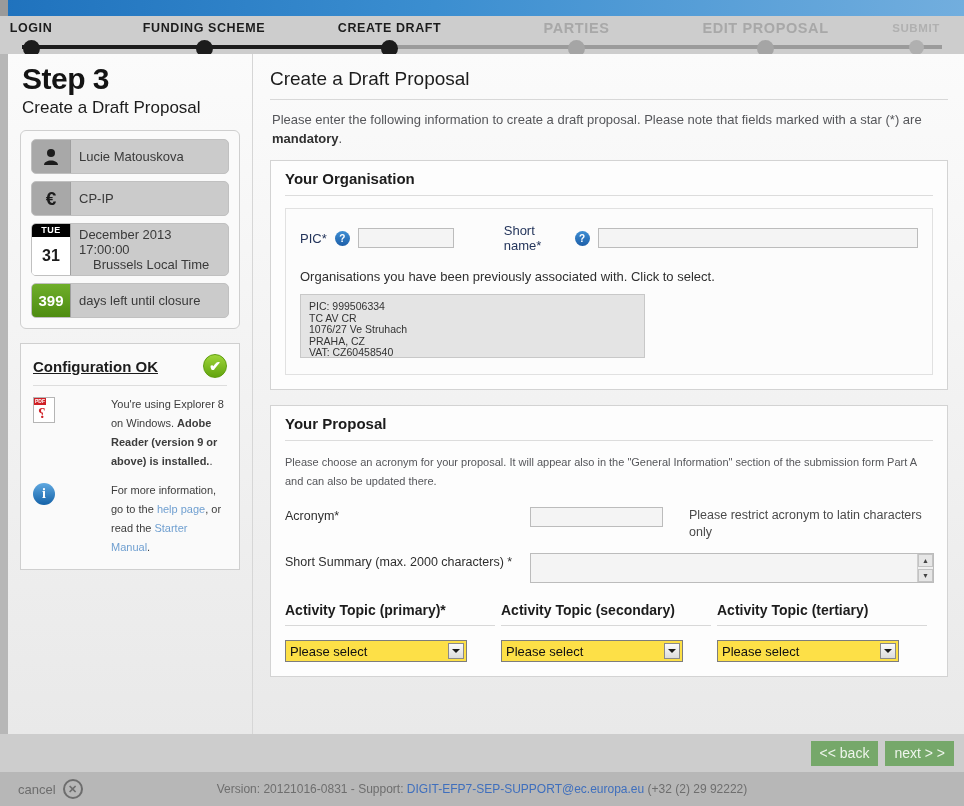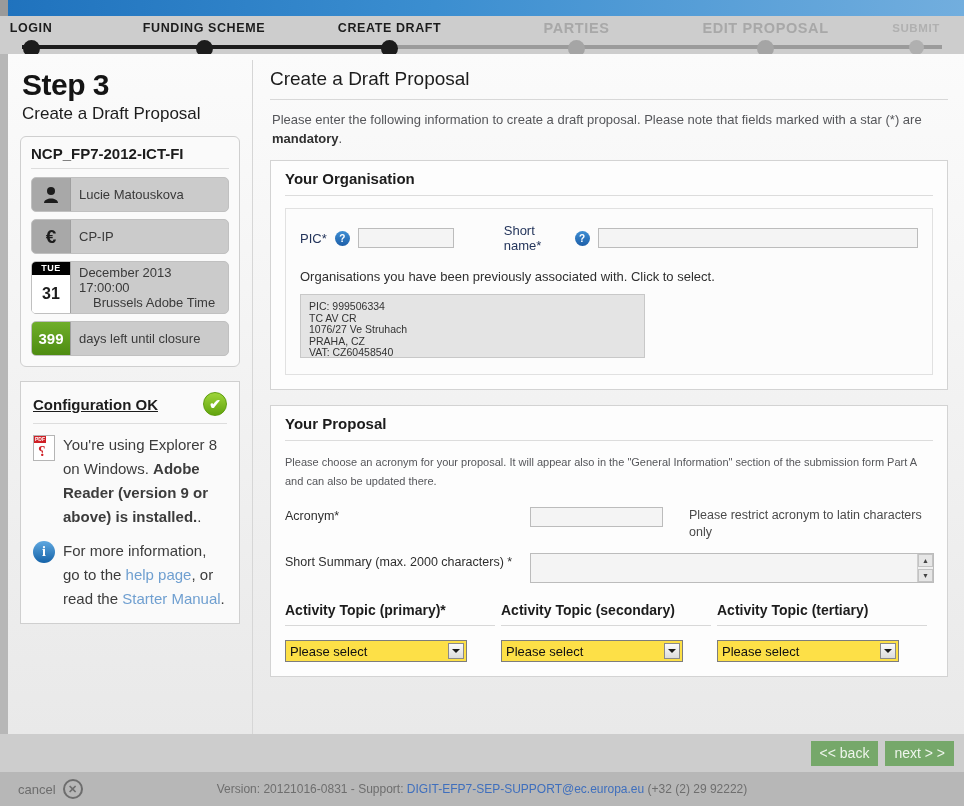--- a/index.html
+++ b/index.html
@@ -92,21 +92,21 @@
   .page-left-edge {
     position: absolute;
     top: 54px; left: 0;
     width: 8px; height: 680px;
     background: #b7b7b7;
   }
 
   
   .sidebar {
     position: absolute;
-    top: 6px; left: 8px;
+    top: 0; left: 8px;
     width: 245px;
     height: 680px;
     box-sizing: border-box;
     border-right: 1px solid #d6d6d6;
   }
   .step-title {
     margin: 8px 0 0 14px;
     font-size: 30px;
     font-weight: bold;
     color: #141414;
@@ -243,23 +243,24 @@
   .config-row {
     display: flex;
     margin-bottom: 10px;
   }
   .config-row .ic {
     flex: 0 0 30px;
     padding-top: 2px;
   }
   .config-row .tx {
     flex: 1;
-    font-size: 15px;
+    font-size: 11px;
     color: #3c3c3c;
-    line-height: 24px;
+    line-height: 19px;
+    margin-left: 48px;
   }
   .pdf-icon {
     width: 20px; height: 24px;
     background: #fff;
     border: 1px solid #b5b5b5;
     position: relative;
     display: block;
   }
   .pdf-icon::before {
     content: "PDF";
@@ -640,21 +641,20 @@
   </div>
 </div>
 
 <div class="page">
 
   <div class="sidebar">
     <div class="step-title">Step 3</div>
     <div class="step-subtitle">Create a Draft Proposal</div>
 
     <div class="card">
-      <div class="card-title">NCP_FP7-2012-ICT-FI</div>
 
       <div class="info-row">
         <div class="info-icon">
           <svg width="16" height="18" viewBox="0 0 16 18" aria-hidden="true">
             <circle cx="8" cy="5" r="4" fill="#1c1c1c"></circle>
             <path d="M1 17 C1 11, 15 11, 15 17 Z" fill="#1c1c1c"></path>
           </svg>
         </div>
         <div class="info-text">Lucie Matouskova</div>
       </div>
@@ -666,21 +666,21 @@
         <div class="info-text">CP-IP</div>
       </div>
 
       <div class="info-row">
         <div class="cal">
           <div class="cal-top">TUE</div>
           <div class="cal-day">31</div>
         </div>
         <div class="info-text" style="flex-direction:column;align-items:flex-start;justify-content:center;">
           <div>December 2013 17:00:00</div>
-          <div style="padding-left:14px;">Brussels Adobe Time</div>
+          <div style="padding-left:14px;">Brussels Local Time</div>
         </div>
       </div>
 
       <div class="info-row" style="margin-bottom:0;">
         <div class="days-badge">399</div>
         <div class="info-text">days left until closure</div>
       </div>
     </div>
 
     <div class="config-card">

